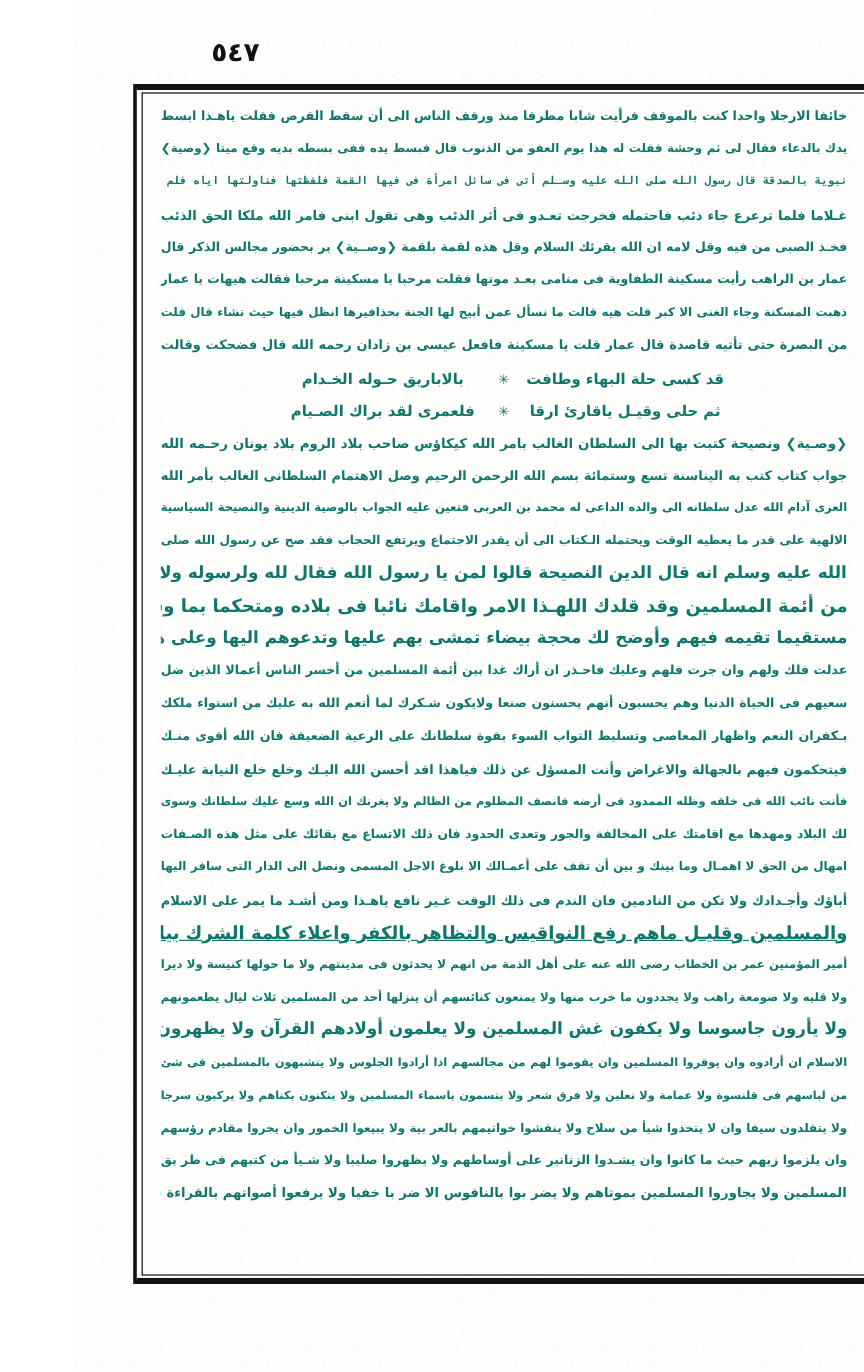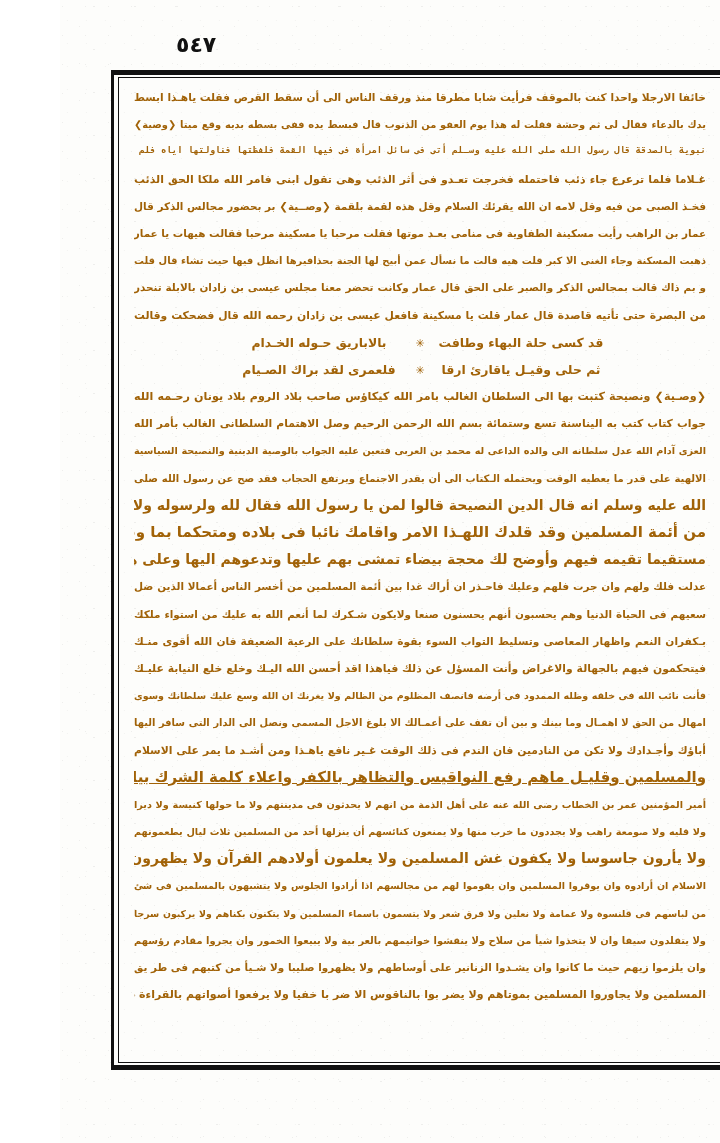--- a/index.html
+++ b/index.html
@@ -83,21 +83,21 @@
   .text-block {
     position: absolute;
     left: 60px;
     top: 78px;
     width: 600px;
     height: 985px;
     box-sizing: border-box;
     padding: 6px 14px 6px 14px;
     direction: rtl;
     text-align: justify;
-    color: #a16207;
+    color: #0f766e;
   }
 
   .line {
     font-family: "DejaVu Sans", sans-serif;
     font-size: 12.4px;
     line-height: 27.2px;
     height: 27.2px;
     white-space: nowrap;
     overflow: hidden;
     letter-spacing: -0.2px;
@@ -160,36 +160,36 @@
   </div>
 
   <div class="text-block" id="text-block">
       <div class="line" style="font-size: 10.6px;"><span class="seg">خائفا الارجلا واحدا  كنت بالموقف فرأيت شابا مطرقا منذ ورقف الناس الى أن سقط القرص فقلت ياهـذا ابسط</span></div>
       <div class="line" style="font-size: 9.88px;"><span class="seg">يدك بالدعاء فقال لى ثم وحشة فقلت له هذا يوم العفو من الذنوب قال فبسط يده ففى بسطه بديه وقع ميتا  ❮وصية❯</span></div>
       <div class="line" style="font-size: 8.98px; font-family: Liberation Mono, monospace;"><span class="seg">نبوية بالصدقة قال رسول الله صلى الله عليه وسـلم أتى فى سائل امرأة فى فيها القمة فلفظتها فناولتها اياه فلم تلبث ان رزقت</span></div>
       <div class="line" style="font-size: 10.96px;"><span class="seg">غـلاما فلما ترعرع جاء ذئب فاحتمله فخرجت تعـدو فى أثر الذئب وهى تقول ابنى فامر الله ملكا الحق الذئب</span></div>
       <div class="line" style="font-size: 10.42px;"><span class="seg">فخـذ الصبى من فيه وقل لامه ان الله يقرئك السلام وقل هذه لقمة بلقمة  ❮وصــية❯  بر بحضور مجالس الذكر قال</span></div>
       <div class="line" style="font-size: 10.42px;"><span class="seg">عمار بن الراهب رأيت مسكينة الطفاوية فى منامى بعـد موتها فقلت مرحبا يا مسكينة مرحبا فقالت هيهات يا عمار</span></div>
       <div class="line" style="font-size: 9.88px;"><span class="seg">ذهبت المسكنة وجاء الغنى الا  كبر قلت هيه قالت ما نسأل عمن أبيح لها الجنة بحذافيرها انظل فيها حيث تشاء قال قلت</span></div>
-      <div class="line" style="font-size: 10.42px;"><span class="seg">و بم ذاك قالت بمجالس الذكر والصبر على الحق قال عمار وكانت تحضر معنا مجلس عيسى بن زادان بالابلة تنحدر</span></div>
       <div class="line" style="font-size: 10.78px;"><span class="seg">من البصرة حتى تأتيه قاصدة قال عمار قلت يا مسكينة فافعل عيسى بن زادان رحمه الله قال فضحكت وقالت</span></div>
       <div class="line verse"><span class="hemistich">قد كسى حلة البهاء وطافت</span><span class="sep">✳</span><span class="hemistich">بالاباريق حـوله الخـدام</span></div>
       <div class="line verse"><span class="hemistich">ثم حلى وقيـل ياقارئ ارقا</span><span class="sep">✳</span><span class="hemistich">فلعمرى لقد براك الصـيام</span></div>
       <div class="line" style="font-size: 11.14px;"><span class="seg">❮وصـية❯  ونصيحة كتبت بها الى السلطان الغالب بامر الله كيكاؤس صاحب بلاد الروم بلاد يونان رحـمه الله</span></div>
       <div class="line" style="font-size: 10.78px;"><span class="seg">جواب كتاب كتب به اليناسنة تسع وستمائة  بسم الله الرحمن الرحيم  وصل الاهتمام السلطانى الغالب بأمر الله</span></div>
       <div class="line" style="font-size: 9.7px;"><span class="seg">العزى آدام الله عدل سلطانه الى والده الداعى له محمد بن العربى فتعين عليه الجواب بالوصية الدينية والنصيحة السياسية</span></div>
       <div class="line" style="font-size: 10.06px;"><span class="seg">الالهية على قدر ما يعطيه الوقت ويحتمله الـكتاب الى أن يقدر الاجتماع ويرتفع الحجاب فقد صح عن رسول الله صلى</span></div>
       <div class="line" style="font-size: 14px;"><span class="seg">الله عليه وسلم انه قال الدين النصيحة قالوا لمن يا رسول الله فقال لله ولرسوله ولائمة المسلمين وعامتهم وأنت ياهذا بلا شـك</span></div>
       <div class="line" style="font-size: 15px;"><span class="seg">من أئمة المسلمين وقد قلدك اللهـذا الامر واقامك نائبا فى بلاده ومتحكما بما وفق اليه فى عباده ووضع لك ميزانا</span></div>
       <div class="line" style="font-size: 14px;"><span class="seg">مستقيما تقيمه فيهم وأوضح لك محجة بيضاء تمشى بهم عليها وتدعوهم اليها وعلى هذا الشرط ولاك وعليه بايعناك فان</span></div>
       <div class="line" style="font-size: 10.42px;"><span class="seg">عدلت فلك ولهم وان جرت فلهم وعليك فاحـذر ان أراك غدا بين أئمة المسلمين من أخسر الناس أعمالا الذين ضل</span></div>
       <div class="line" style="font-size: 10.42px;"><span class="seg">سعيهم فى الحياة الدنيا وهم يحسبون أنهم يحسنون صنعا  ولايكون شـكرك لما أنعم الله به عليك من استواء ملكك</span></div>
       <div class="line" style="font-size: 10.6px;"><span class="seg">بـكفران النعم واظهار المعاصى وتسليط التواب السوء بقوة سلطانك على الرعية الضعيفة فان الله أقوى منـك</span></div>
       <div class="line" style="font-size: 10.78px;"><span class="seg">فيتحكمون فيهم بالجهالة والاغراض وأنت المسؤل عن ذلك فياهذا اقد أحسن الله اليـك وخلع خلع النيابة عليـك</span></div>
       <div class="line" style="font-size: 9.52px;"><span class="seg">فأنت نائب الله فى خلقه وظله الممدود فى أرضه فانصف المظلوم من الظالم ولا يغرنك ان الله وسع عليك سلطانك وسوى</span></div>
+      <div class="line" style="font-size: 10.24px;"><span class="seg">لك البلاد ومهدها مع اقامتك على المخالفة والجور وتعدى الحدود فان ذلك الاتساع مع بقائك على مثل هذه الصـفات</span></div>
       <div class="line" style="font-size: 9.88px;"><span class="seg">امهال من الحق لا اهمـال وما بينك و  بين أن تقف على أعمـالك الا بلوغ الاجل المسمى ونصل الى الدار التى سافر اليها</span></div>
       <div class="line" style="font-size: 10.78px;"><span class="seg">أباؤك وأجـدادك ولا تكن من النادمين فان الندم فى ذلك الوقت غـير نافع ياهـذا ومن أشـد ما يمر على الاسلام</span></div>
       <div class="line" style="font-size: 15px; text-decoration: underline;"><span class="seg">والمسلمين وقليـل ماهم رفع النواقيس والتظاهر بالكفر واعلاء كلمة الشرك بيلادك ورفع الشروط التى اشـترطها</span></div>
       <div class="line" style="font-size: 9.7px;"><span class="seg">أمير المؤمنين عمر بن الخطاب رضى الله عنه على أهل الذمة من انهم لا يحدثون فى مدينتهم ولا ما حولها كنيسة ولا ديرا</span></div>
       <div class="line" style="font-size: 9.7px;"><span class="seg">ولا قليه ولا صومعة راهب ولا يجددون ما خرب منها ولا يمنعون كنائسهم أن ينزلها أحد من المسلمين ثلاث ليال يطعمونهم</span></div>
       <div class="line" style="font-size: 14px;"><span class="seg">ولا يأرون جاسوسا ولا يكفون غش المسلمين ولا يعلمون أولادهم القرآن ولا يظهرون شركا ولا يمنعون ذوى قرباتهم من</span></div>
       <div class="line" style="font-size: 9.52px;"><span class="seg">الاسلام ان أرادوه وان يوقروا المسلمين وان يقوموا لهم من مجالسهم اذا أرادوا الجلوس ولا يتشبهون بالمسلمين فى شئ</span></div>
       <div class="line" style="font-size: 9.34px;"><span class="seg">من لباسهم فى قلنسوة ولا عمامة ولا نعلين ولا فرق شعر ولا يتسمون باسماء المسلمين ولا يتكنون بكناهم ولا يركبون سرجا</span></div>
       <div class="line" style="font-size: 9.88px;"><span class="seg">ولا يتقلدون سيفا وان لا يتخذوا شيأ من سلاح ولا ينقشوا خواتيمهم بالعر بية ولا يبيعوا الخمور وان يجروا مقادم رؤسهم</span></div>
       <div class="line" style="font-size: 10.42px;"><span class="seg">وان يلزموا زيهم حيث ما كانوا وان يشـدوا الزنانير على أوساطهم ولا يظهروا صليبا ولا شـيأ من كتبهم فى طر يق</span></div>

